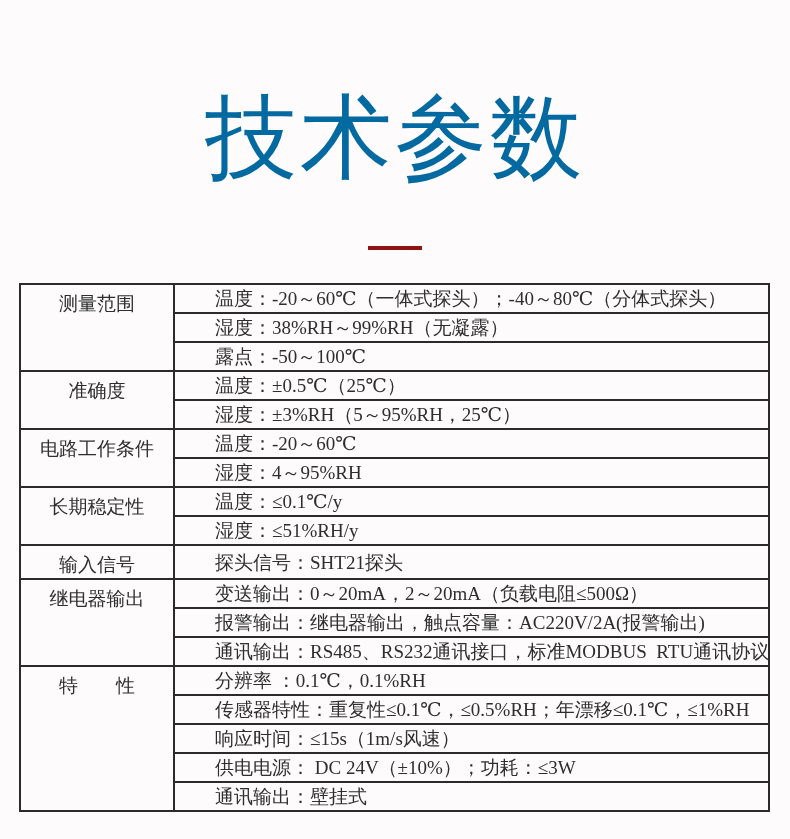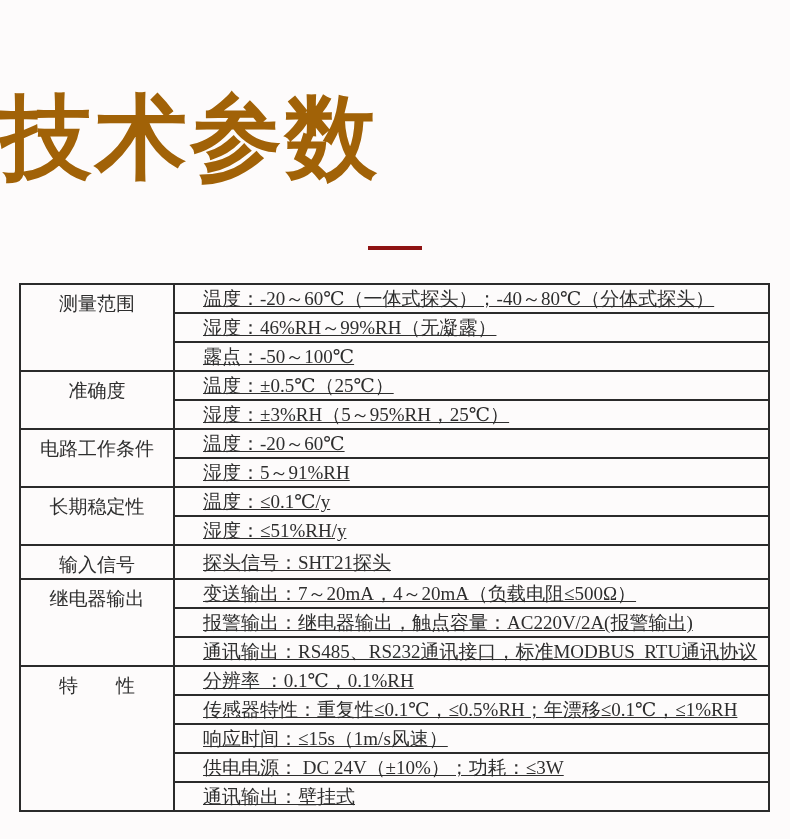--- a/index.html
+++ b/index.html
@@ -12,25 +12,26 @@
     position: relative;
     background: #fdfbfb;
     font-family: "Liberation Serif", "DejaVu Serif", serif;
     overflow: hidden;
   }
   .page-title {
     position: absolute;
     top: 86px;
     left: 0;
     width: 100%;
+    text-align: center;
     font-family: "Liberation Sans", "DejaVu Sans", sans-serif;
-    font-weight: 700;
+    font-weight: 400;
     font-size: 92px;
     line-height: 1.12;
-    color: #a16207;
+    color: #0369a1;
     letter-spacing: 3px;
     margin: 0;
   }
   .accent-line {
     position: absolute;
     top: 246px;
     left: 368px;
     width: 54px;
     height: 4px;
     background: #8e1313;
@@ -52,78 +53,77 @@
     overflow: hidden;
   }
   td.cat {
     width: 150px;
     text-align: center;
     vertical-align: top;
     padding-top: 6px;
     white-space: pre;
   }
   td.val {
-    padding-left: 28px;
+    padding-left: 40px;
     vertical-align: middle;
     white-space: pre;
-    text-decoration: underline;
   }
 </style>
 </head>
 <body>
 
 <h1 class="page-title">技术参数</h1>
 <div class="accent-line"></div>
 
 <table class="spec-table">
   <tbody>
 
     <tr>
       <td class="cat" rowspan="3">测量范围</td>
       <td class="val">温度：-20～60℃（一体式探头）；-40～80℃（分体式探头）</td>
     </tr>
     <tr>
-      <td class="val">湿度：46%RH～99%RH（无凝露）</td>
+      <td class="val">湿度：38%RH～99%RH（无凝露）</td>
     </tr>
     <tr>
       <td class="val">露点：-50～100℃</td>
     </tr>
 
     <tr>
       <td class="cat" rowspan="2">准确度</td>
       <td class="val">温度：±0.5℃（25℃）</td>
     </tr>
     <tr>
       <td class="val">湿度：±3%RH（5～95%RH，25℃）</td>
     </tr>
 
     <tr>
       <td class="cat" rowspan="2">电路工作条件</td>
       <td class="val">温度：-20～60℃</td>
     </tr>
     <tr>
-      <td class="val">湿度：5～91%RH</td>
+      <td class="val">湿度：4～95%RH</td>
     </tr>
 
     <tr>
       <td class="cat" rowspan="2">长期稳定性</td>
       <td class="val">温度：≤0.1℃/y</td>
     </tr>
     <tr>
       <td class="val">湿度：≤51%RH/y</td>
     </tr>
 
     <tr>
       <td class="cat">输入信号</td>
       <td class="val">探头信号：SHT21探头</td>
     </tr>
 
     <tr>
       <td class="cat" rowspan="3">继电器输出</td>
-      <td class="val">变送输出：7～20mA，4～20mA（负载电阻≤500Ω）</td>
+      <td class="val">变送输出：0～20mA，2～20mA（负载电阻≤500Ω）</td>
     </tr>
     <tr>
       <td class="val">报警输出：继电器输出，触点容量：AC220V/2A(报警输出)</td>
     </tr>
     <tr>
       <td class="val">通讯输出：RS485、RS232通讯接口，标准MODBUS  RTU通讯协议</td>
     </tr>
 
     <tr>
       <td class="cat" rowspan="5">特　　性</td>

